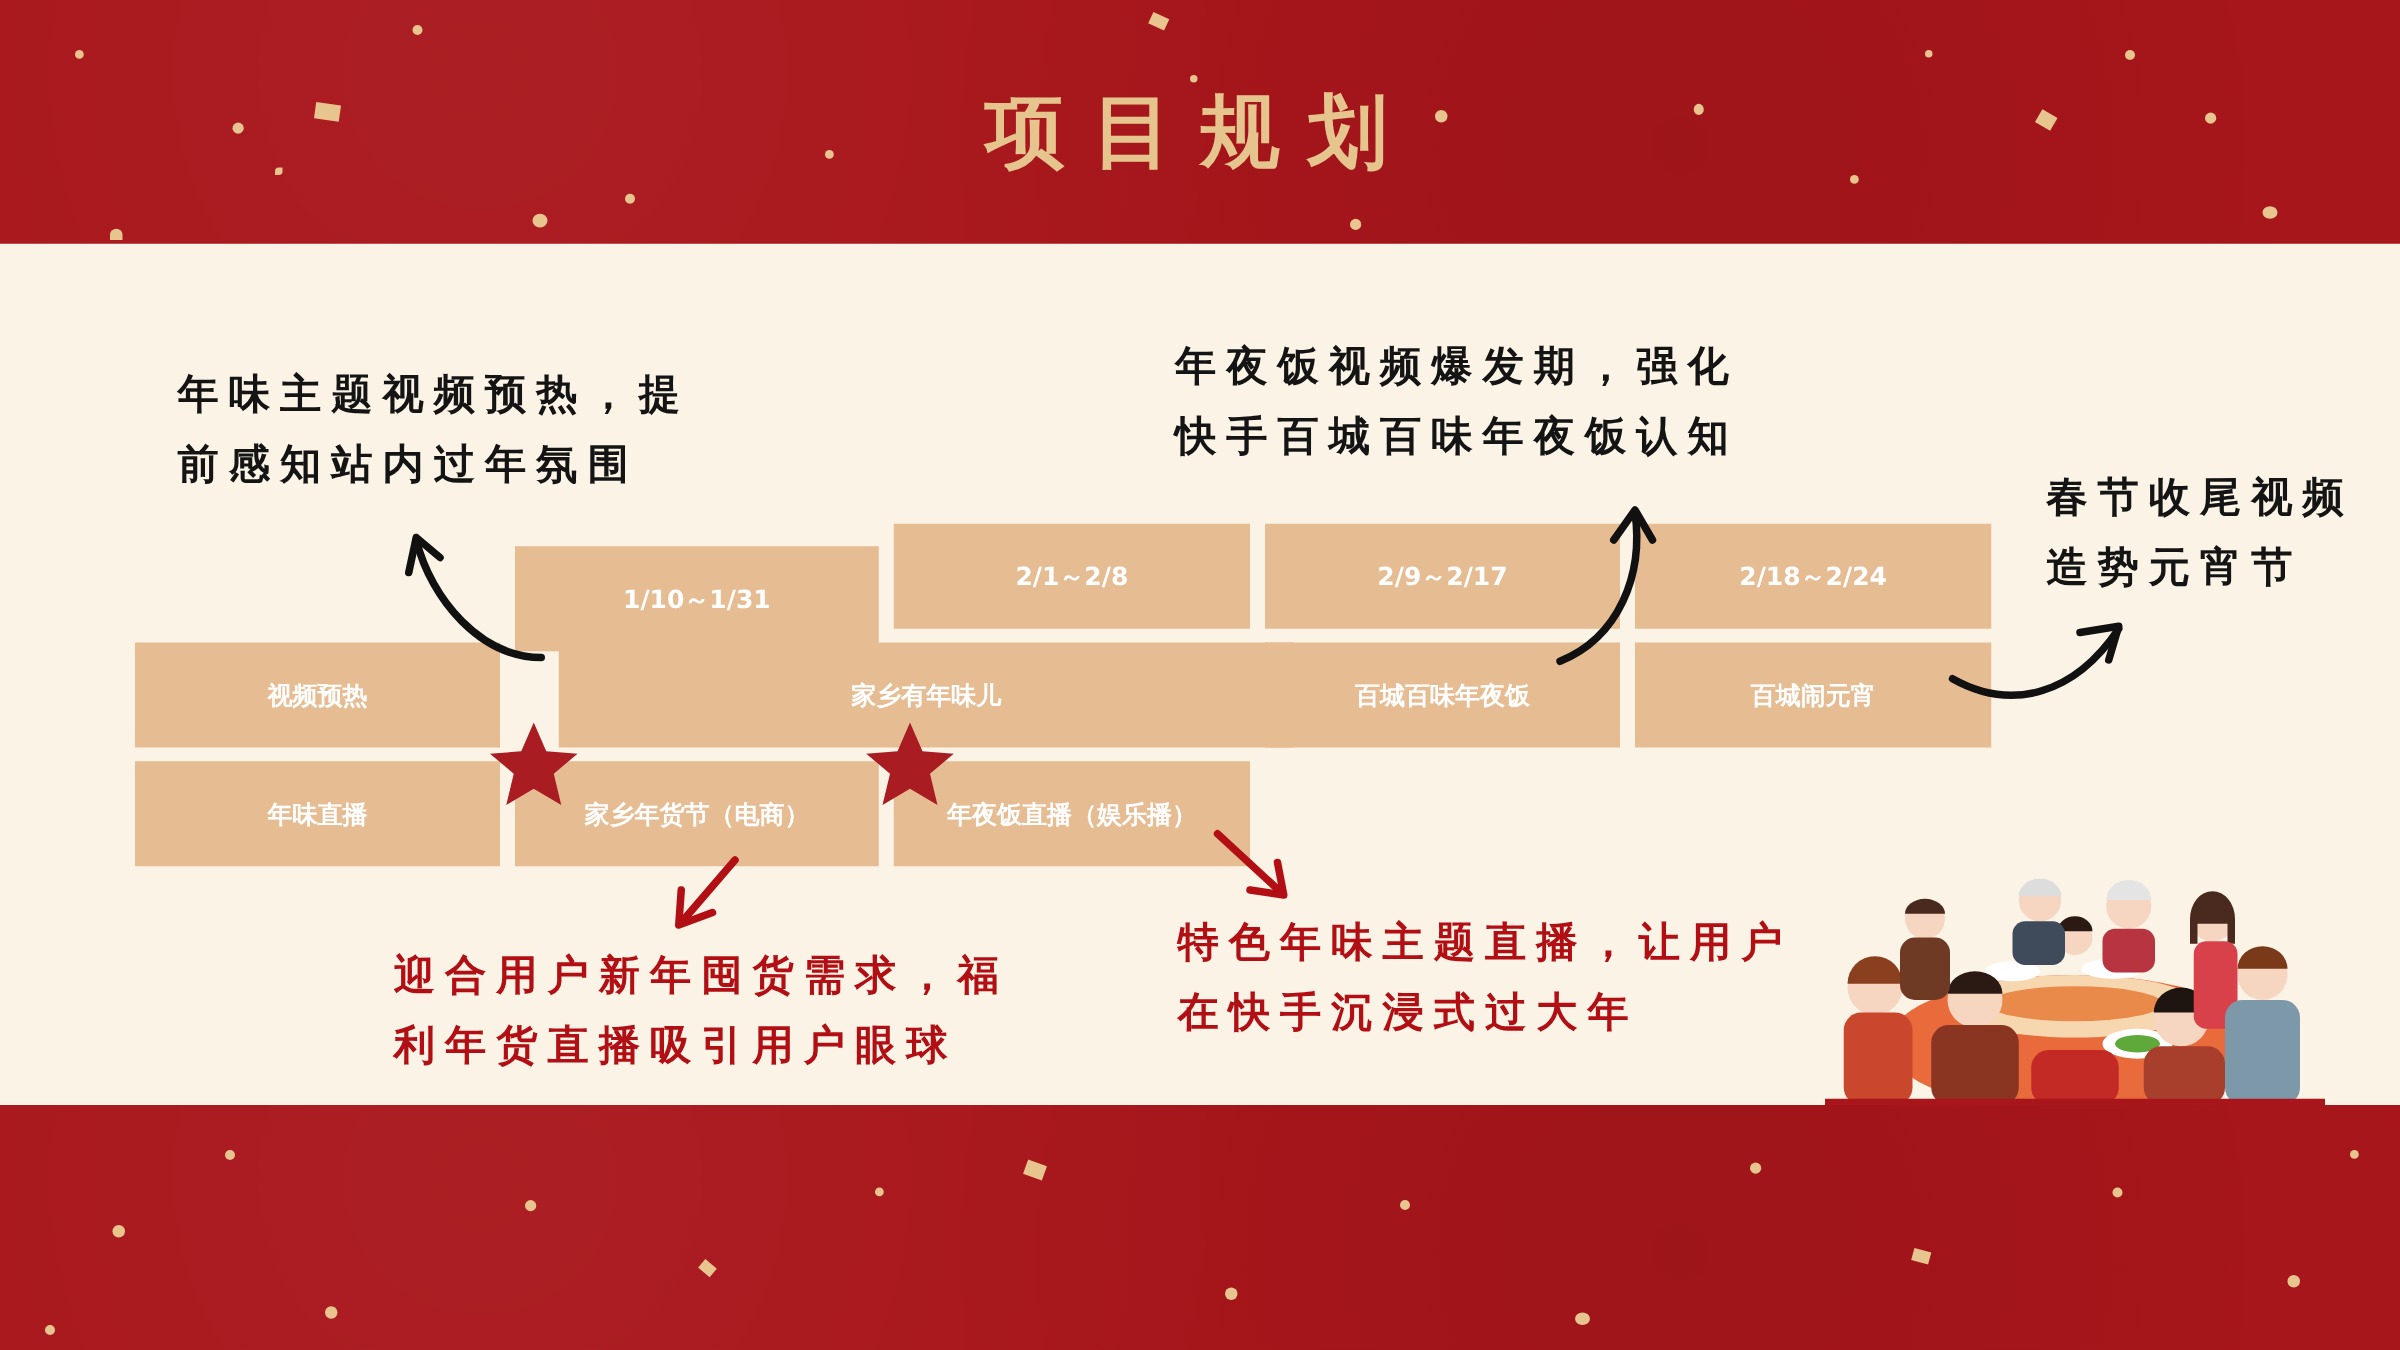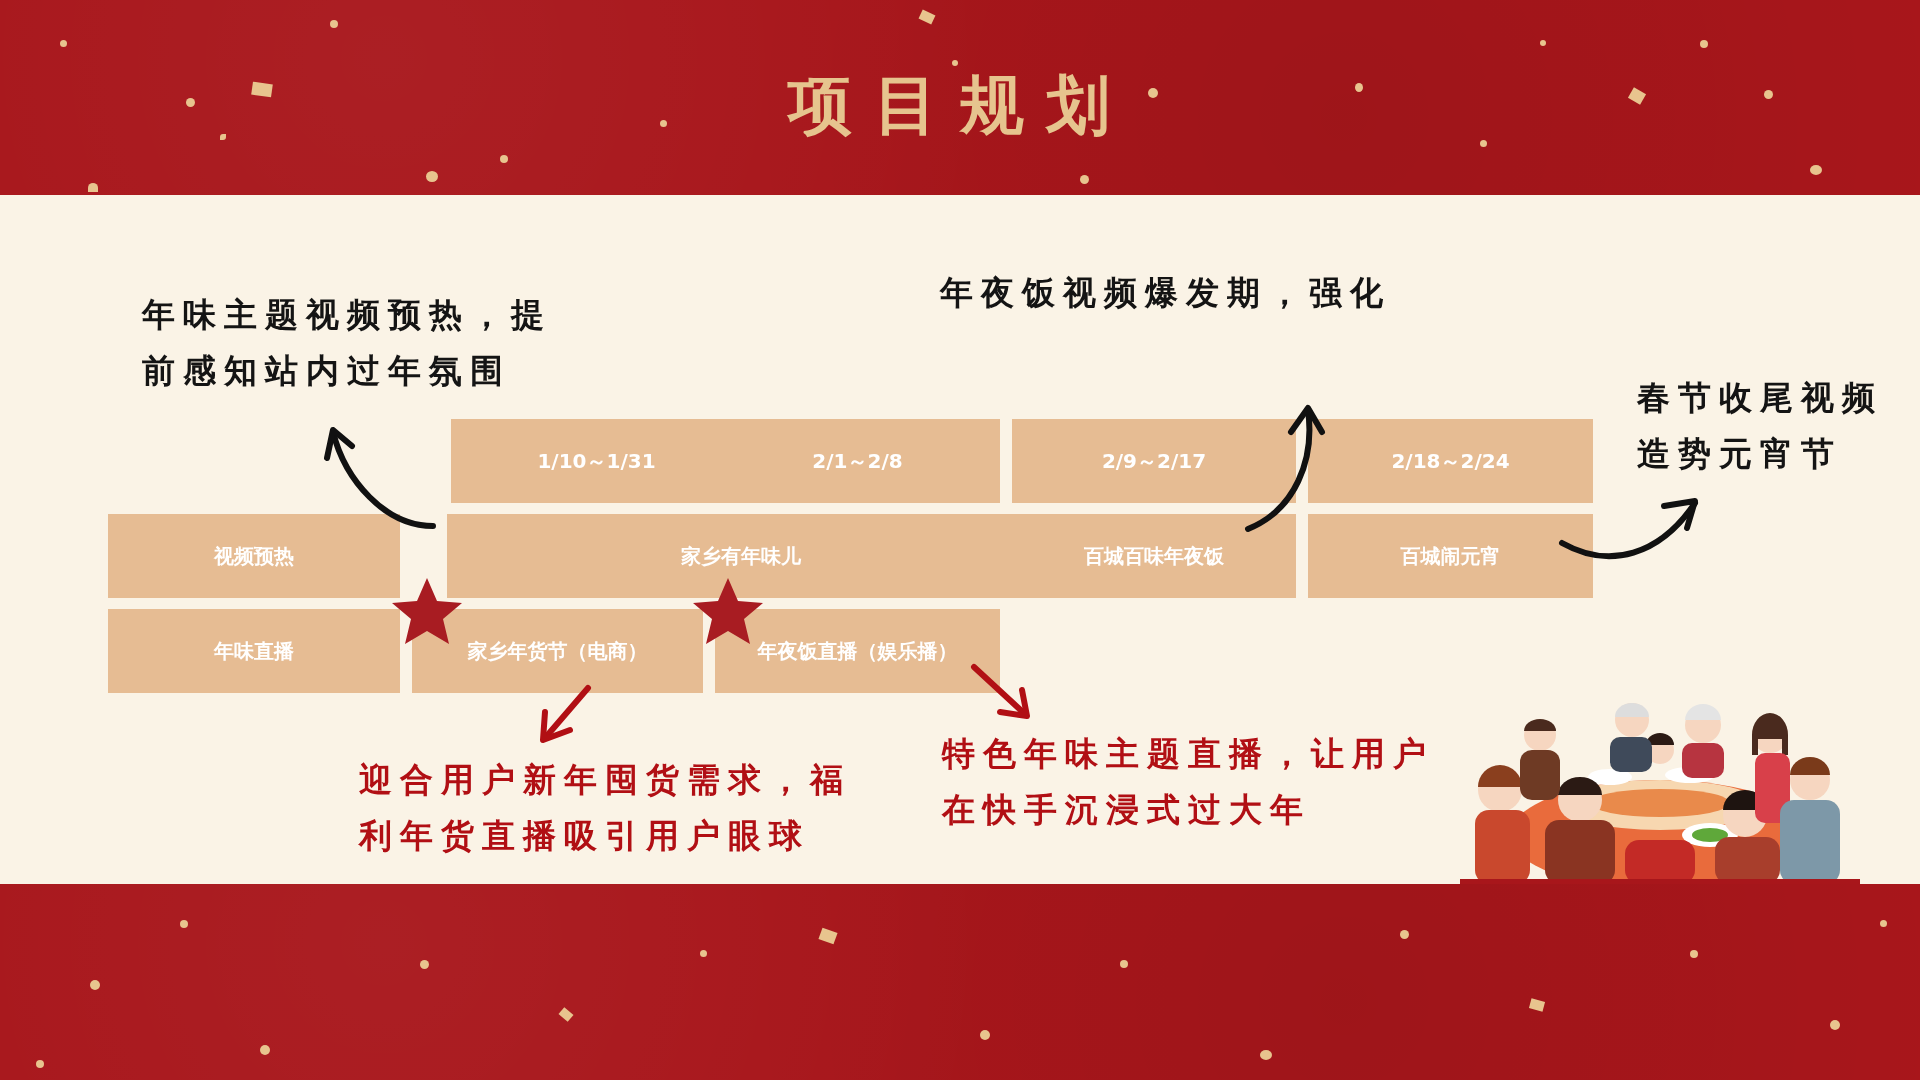--- a/index.html
+++ b/index.html
@@ -84,46 +84,47 @@
   <div class="confetti" style="left:1400px;top:930px;width:9px;height:9px;border-radius:50%;"></div>
   <div class="confetti" style="left:1530px;top:1000px;width:14px;height:10px;transform:rotate(15deg);"></div>
   <div class="confetti" style="left:1690px;top:950px;width:8px;height:8px;border-radius:50%;"></div>
   <div class="confetti" style="left:1830px;top:1020px;width:10px;height:10px;border-radius:50%;"></div>
   <div class="confetti" style="left:1880px;top:920px;width:7px;height:7px;border-radius:50%;"></div>
   <div class="confetti" style="left:36px;top:1060px;width:8px;height:8px;border-radius:50%;"></div>
 </div>
 
 <div class="title">项目规划</div>
 
-<div class="block" style="left:412px;top:419px;width:291px;height:84px;margin-left:39px;">1/10～1/31</div>
+<div class="block" style="left:412px;top:437px;width:291px;height:84px;">1/10～1/31</div>
 <div class="block" style="left:715px;top:419px;width:285px;height:84px;">2/1～2/8</div>
 <div class="block" style="left:1012px;top:419px;width:284px;height:84px;">2/9～2/17</div>
 <div class="block" style="left:1308px;top:419px;width:285px;height:84px;">2/18～2/24</div>
 
 <div class="block" style="left:108px;top:514px;width:292px;height:84px;">视频预热</div>
 <div class="block" style="left:412px;top:514px;width:588px;height:84px;margin-left:35px;">家乡有年味儿</div>
 <div class="block" style="left:1012px;top:514px;width:284px;height:84px;">百城百味年夜饭</div>
 <div class="block" style="left:1308px;top:514px;width:285px;height:84px;">百城闹元宵</div>
 
 <div class="block" style="left:108px;top:609px;width:292px;height:84px;">年味直播</div>
 <div class="block" style="left:412px;top:609px;width:291px;height:84px;">家乡年货节（电商）</div>
 <div class="block" style="left:715px;top:609px;width:285px;height:84px;">年夜饭直播（娱乐播）</div>
 
 <div class="note black" style="left:142px;top:290px;font-family:Liberation Mono, monospace;">
   <span class="line">年味主题视频预热，提</span>
   <span class="line">前感知站内过年氛围</span>
 </div>
 <div class="note black" style="left:940px;top:265px;">
   <span class="line">年夜饭视频爆发期，强化</span>
+  <span class="line">快手百城百味年夜饭认知</span>
 </div>
 <div class="note black" style="left:1637px;top:370px;">
   <span class="line">春节收尾视频</span>
   <span class="line">造势元宵节</span>
 </div>
-<div class="note red" style="left:315px;top:752px;margin-left:44px;">
+<div class="note red" style="left:315px;top:752px;">
   <span class="line">迎合用户新年囤货需求，福</span>
   <span class="line">利年货直播吸引用户眼球</span>
 </div>
 <div class="note red" style="left:942px;top:726px;">
   <span class="line">特色年味主题直播，让用户</span>
   <span class="line">在快手沉浸式过大年</span>
 </div>
 
 <svg class="overlay" viewBox="0 0 1920 1080">
   <g>

